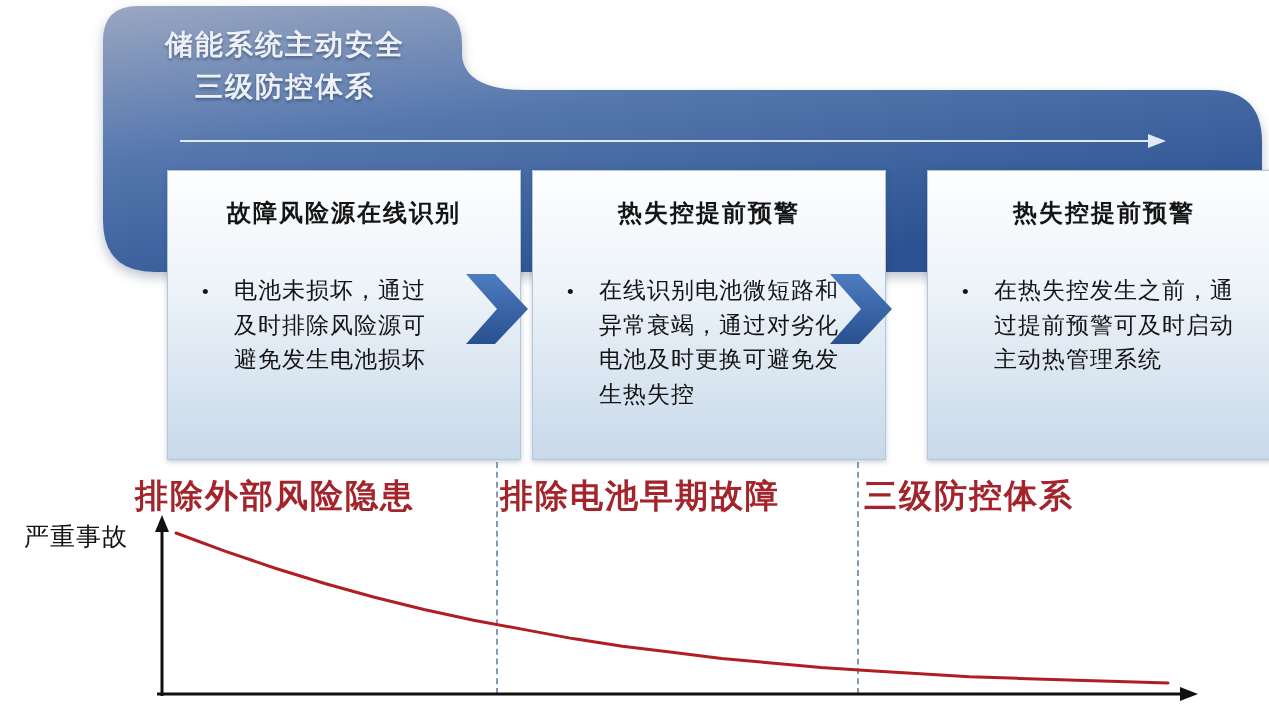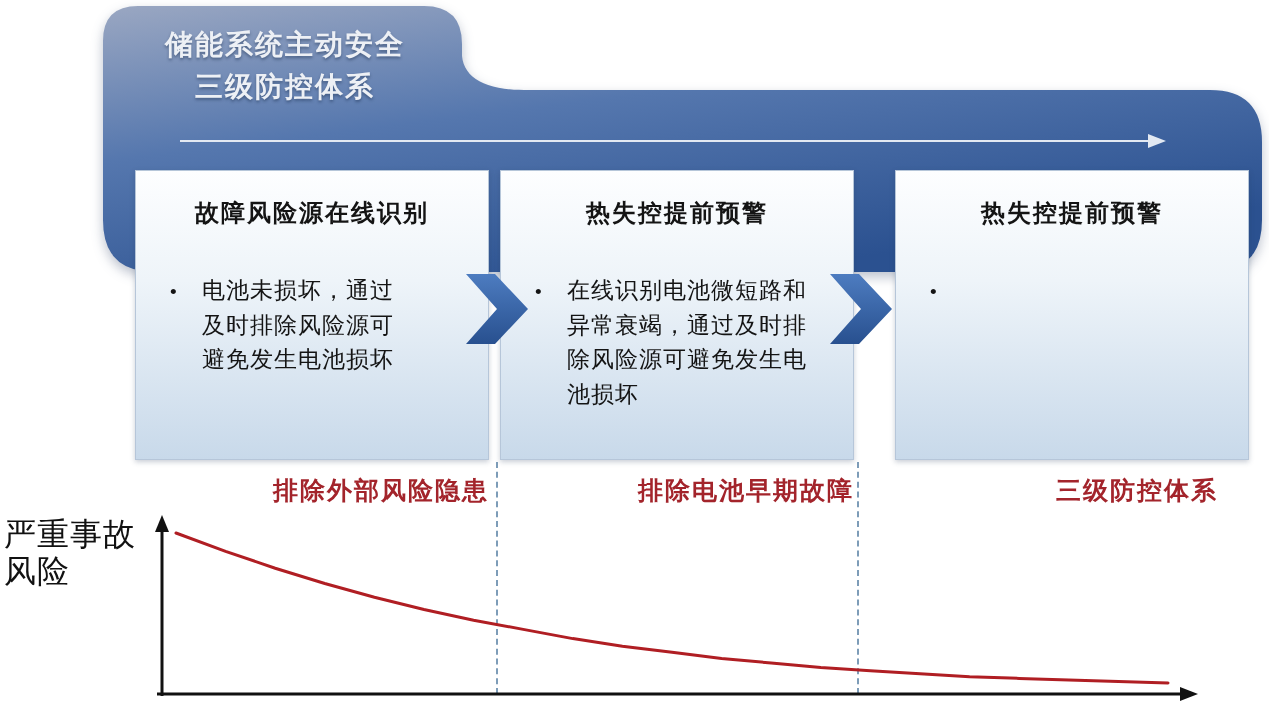--- a/index.html
+++ b/index.html
@@ -11,45 +11,45 @@
   .banner-svg{position:absolute;left:0;top:0;filter:drop-shadow(0 5px 6px rgba(30,50,90,.30));}
   .banner-title{
     position:absolute;left:110px;top:24px;width:350px;text-align:center;
     font-size:28px;font-weight:700;color:#edf0f5;letter-spacing:2px;line-height:42px;
     text-shadow:0 2px 3px rgba(20,40,70,.45);
   }
   
   .stage-box{
     position:absolute;top:170px;width:354px;height:290px;box-sizing:border-box;
     background:linear-gradient(180deg,#fdfeff 0%,#eef4f9 38%,#c8d9ea 100%);
-    border:1px solid #b6c6d9;box-shadow:0 2px 5px rgba(40,60,90,.25);
+    border:1px solid #b6c6d9;box-shadow:0 2px 5px rgba(40,60,90,.25);margin-left:32px;
   }
   .box-0{left:135px}.box-1{left:500px}.box-2{left:895px}
   .stage-title{margin-top:26px;text-align:center;font-size:24px;font-weight:700;color:#141414;letter-spacing:2px;}
   .stage-body{display:flex;margin-top:44px;padding-left:34px;font-size:23px;line-height:1.5;letter-spacing:1px;color:#141414;}
   .bullet{width:32px;flex:none;font-size:19px;padding-top:5px;}
   .box-0 .stage-text{max-width:206px}
   .box-1 .stage-text{max-width:254px}
   .box-2 .stage-text{max-width:248px}
   
   .chevron{position:absolute;top:274px;}
   .chev-0{left:466px}.chev-1{left:830px}
   
   .footer-label{
-    position:absolute;top:474px;width:354px;text-align:right;
-    font-size:25px;font-weight:700;color:#a3242b;letter-spacing:2px;
+    position:absolute;top:474px;width:354px;text-align:left;
+    font-size:33px;font-weight:700;color:#a3242b;letter-spacing:2px;
   }
   .fl-0{left:135px}.fl-1{left:500px}.fl-2{left:864px}
   
   .dash{position:absolute;top:462px;height:232px;width:0;border-left:2px dashed #7d9cb8;}
   .dash-0{left:496px}.dash-1{left:857px}
   
   .ylabel{
-    position:absolute;left:4px;top:518px;width:144px;
-    font-size:32px;color:#111;line-height:37px;letter-spacing:1px;font-family:Liberation Mono, monospace;
+    position:absolute;left:4px;top:518px;width:144px;text-align:center;
+    font-size:25px;color:#111;line-height:37px;letter-spacing:1px;
   }
   .chart-svg{position:absolute;left:0;top:0;pointer-events:none;}
 </style>
 </head>
 <body>
 
 <div class="canvas">
 
   <svg class="banner-svg" width="1269" height="300" viewBox="0 0 1269 300">
     <defs>
@@ -74,28 +74,29 @@
     <div class="stage-body">
       <span class="bullet">•</span>
       <span class="stage-text">电池未损坏，通过及时排除风险源可避免发生电池损坏</span>
     </div>
   </div>
 
   <div class="stage-box box-1">
     <div class="stage-title">热失控提前预警</div>
     <div class="stage-body">
       <span class="bullet">•</span>
-      <span class="stage-text">在线识别电池微短路和异常衰竭，通过及时排除风险源可避免发生电池损坏</span>
+      <span class="stage-text">在线识别电池微短路和异常衰竭，通过对劣化电池及时更换可避免发生热失控</span>
     </div>
   </div>
 
   <div class="stage-box box-2">
     <div class="stage-title">热失控提前预警</div>
     <div class="stage-body">
       <span class="bullet">•</span>
+      <span class="stage-text">在热失控发生之前，通过提前预警可及时启动主动热管理系统</span>
     </div>
   </div>
 
   <svg class="chevron chev-0" width="62" height="70" viewBox="0 0 62 70">
     <defs>
       <linearGradient id="chevGradA" x1="0" y1="0" x2="0" y2="1">
         <stop offset="0" stop-color="#4d7cc0"></stop>
           <stop offset="1" stop-color="#28508f"></stop>
       </linearGradient>
     </defs>
@@ -114,21 +115,20 @@
 
   <div class="footer-label fl-0">排除外部风险隐患</div>
   <div class="footer-label fl-1">排除电池早期故障</div>
   <div class="footer-label fl-2">三级防控体系</div>
 
   <div class="dash dash-0"></div>
   <div class="dash dash-1"></div>
 
   <div class="ylabel">
     <div>严重事故</div>
-    <div>风险</div>
   </div>
 
   <svg class="chart-svg" width="1269" height="721" viewBox="0 0 1269 721">
     <line x1="162" y1="696" x2="162" y2="530" stroke="#111111" stroke-width="3"></line>
     <polygon points="162,515 155,532 169,532" fill="#111111"></polygon>
     <line x1="157" y1="694" x2="1182" y2="694" stroke="#111111" stroke-width="3"></line>
     <polygon points="1198,694 1180,687 1180,701" fill="#111111"></polygon>
     <path d="M176.0 533.0 L225.6 551.4 L275.2 568.2 L324.8 583.5 L374.4 597.3 L424.0 609.5 L473.6 620.2 L523.2 629.4 L572.8 638.6 L622.4 646.2 L672.0 652.3 L721.6 658.5 L771.2 663.0 L820.8 667.6 L870.4 670.7 L920.0 673.8 L969.6 676.8 L1019.2 678.4 L1068.8 679.9 L1118.4 681.4 L1168.0 682.9" fill="none" stroke="#b01e23" stroke-width="3" stroke-linecap="round"></path>
   </svg>
 

